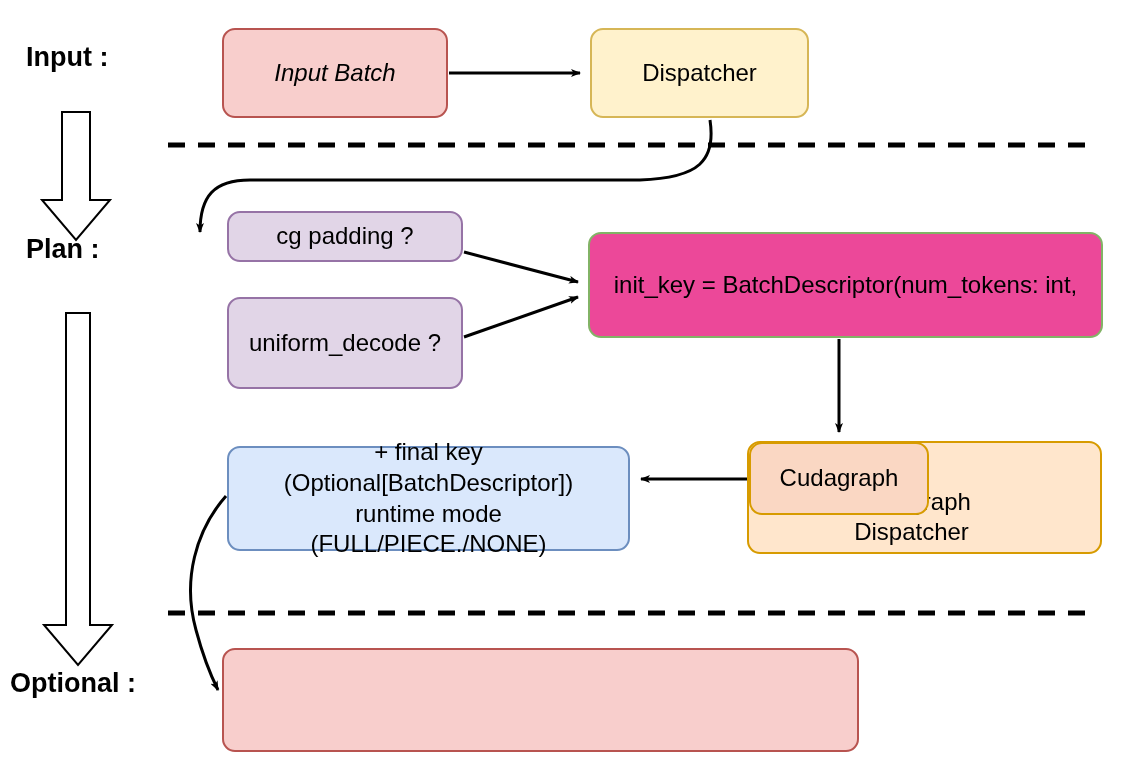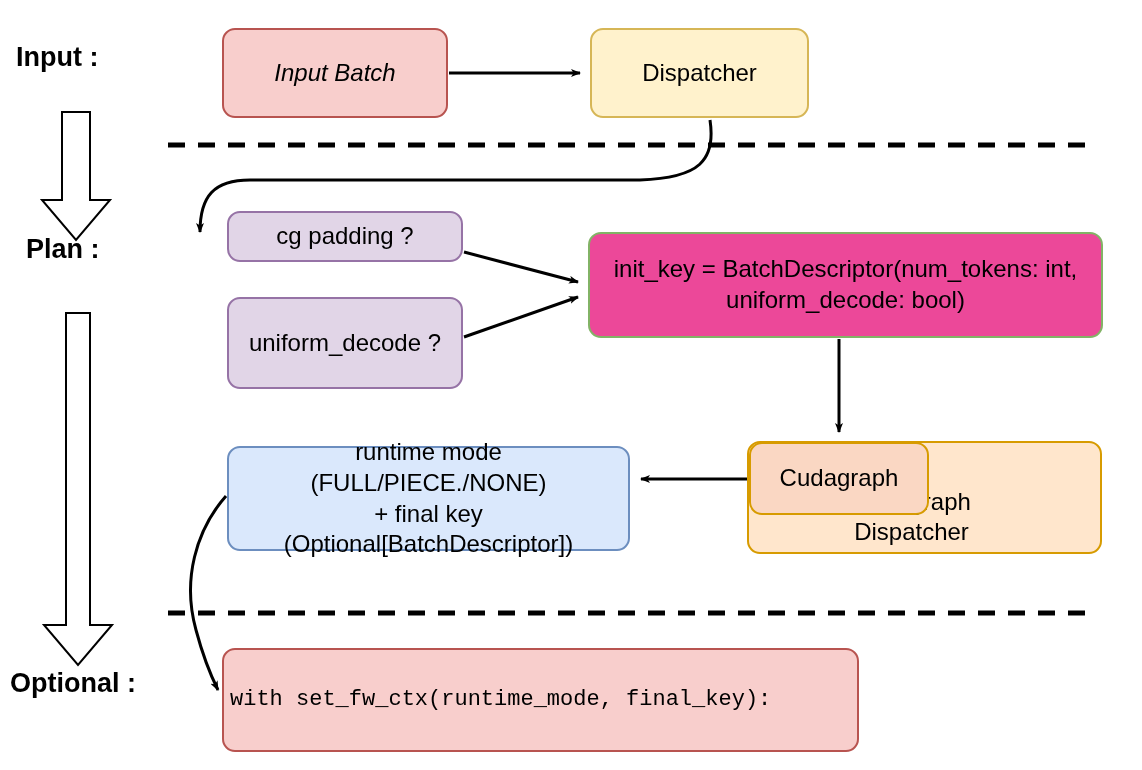--- a/index.html
+++ b/index.html
@@ -64,21 +64,21 @@
     height: 770px;
     pointer-events: none;
   }
   .nodetext { display: block; }
 </style>
 </head>
 <body>
 
 <div id="canvas">
 
-  <div class="stage-label" style="left:16px; top:42px;">Input :</div>
+  <div class="stage-label" style="left:26px; top:42px;">Input :</div>
 
   <div class="stage-label" style="left:26px; top:234px;">Plan :</div>
 
   <div class="stage-label" style="left:10px; top:668px;">Optional :</div>
 
   <div class="node red" style="left:222px; top:28px; width:226px; height:90px;font-style:italic;">
     <span class="nodetext">Input Batch</span>
   </div>
 
   <div class="node yellow" style="left:590px; top:28px; width:219px; height:90px;">
@@ -88,39 +88,37 @@
   <div class="node purple" style="left:227px; top:211px; width:236px; height:51px;">
     <span class="nodetext">cg padding ?</span>
   </div>
 
   <div class="node purple" style="left:227px; top:297px; width:236px; height:92px;">
     <span class="nodetext">uniform_decode ?</span>
   </div>
 
   <div class="node green" style="left:588px; top:232px; width:515px; height:106px; flex-direction:column;">
     <span class="nodetext">init_key = BatchDescriptor(num_tokens: int,</span>
-    <span class="nodetext">uniform_decode: bool)</span>
   </div>
 
   <div class="node blue" style="left:227px; top:446px; width:403px; height:105px; flex-direction:column;">
+    <span class="nodetext">+ final key (Optional[BatchDescriptor])</span>
     <span class="nodetext">runtime mode (FULL/PIECE./NONE)</span>
-    <span class="nodetext">+ final key (Optional[BatchDescriptor])</span>
   </div>
 
   <div class="node orange-outer" style="left:747px; top:441px; width:355px; height:113px; justify-content:flex-end; padding-right:34px; flex-direction:column; align-items:center;">
     <span class="nodetext" style="width:150px; text-align:center;">Cudagraph</span>
     <span class="nodetext" style="width:150px; text-align:center;">Dispatcher</span>
   </div>
 
   <div class="node orange-inner" style="left:749px; top:442px; width:180px; height:73px;">
     <span class="nodetext">Cudagraph</span>
   </div>
 
   <div class="node code" style="left:222px; top:648px; width:637px; height:104px; flex-direction:column; align-items:flex-start; justify-content:center;">
-    <span class="nodetext">with set_fw_ctx(runtime_mode, final_key):</span>
   </div>
 
   <svg class="overlay" viewBox="0 0 1142 770" xmlns="http://www.w3.org/2000/svg">
     <defs>
       <marker id="arrowhead" markerWidth="10" markerHeight="8" refX="9" refY="4" orient="auto" markerUnits="userSpaceOnUse">
         <path d="M0,0 L10,4 L0,8 L2.6,4 Z" fill="#000000"></path>
       </marker>
     </defs>
 
     <line x1="168" y1="145" x2="1096" y2="145" stroke="#000000" stroke-width="5" stroke-dasharray="17 13"></line>

